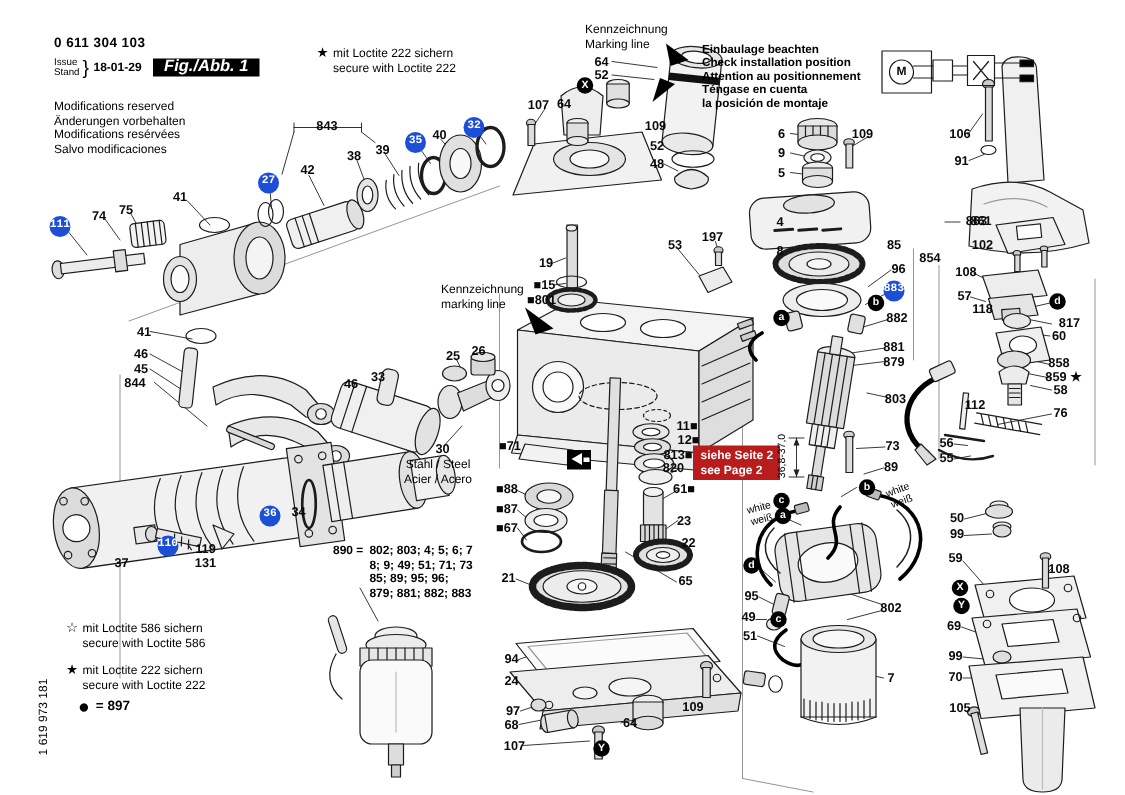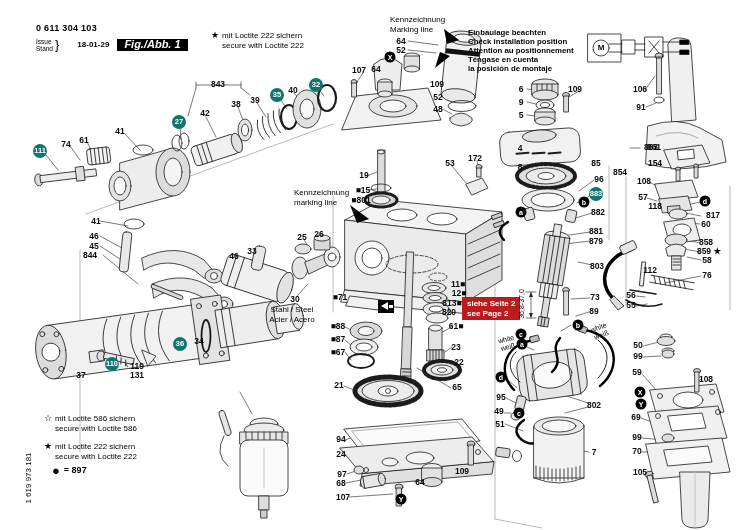--- a/index.html
+++ b/index.html
@@ -2,31 +2,31 @@
 <html><head>
 <meta charset="utf-8">
 <style>
   html,body{margin:0;padding:0;background:#fff;}
   .page{position:relative;width:750px;height:530px;background:#fff;overflow:hidden;
         font-family:"Liberation Sans",sans-serif;color:#000;}
   svg{position:absolute;left:0;top:0;}
   #labels{position:absolute;left:0;top:0;width:750px;height:530px;}
   .lbl{position:absolute;transform:translate(-50%,-50%);font-weight:bold;font-size:8.5px;
        white-space:nowrap;color:#0a0a0a;line-height:1;}
-  .lbl.cn{background:#0f766e;color:#fff;width:14px;height:14px;border-radius:50%;
-       display:flex;align-items:center;justify-content:center;font-size:7.5px;}
+  .lbl.cn{background:#1d4ed8;color:#fff;width:14px;height:14px;border-radius:50%;
+       display:flex;align-items:center;justify-content:center;font-size:7.5px;font-family:Liberation Mono, monospace;}
   .lbl.cl{background:#000;color:#fff;width:11px;height:11px;border-radius:50%;
        display:flex;align-items:center;justify-content:center;font-size:7px;}
   .lbl.m{font-size:8px;}
   .note{position:absolute;font-size:8px;line-height:9.5px;white-space:pre-line;}
   .n-partnum{left:36px;top:24px;font-size:9px;font-weight:bold;letter-spacing:.3px;}
   .n-issue{left:36px;top:38px;display:flex;align-items:center;gap:2px;}
   .n-issue .iss{font-size:6.5px;line-height:7px;}
   .n-issue .brace{font-size:13px;font-weight:normal;}
-  .n-issue .date{font-size:8px;font-weight:bold;margin-left:16px;}
+  .n-issue .date{font-size:8px;font-weight:bold;margin-left:1px;}
   .figbox{background:#000;color:#fff;font-size:11px;font-weight:bold;padding:1px 7px;margin-left:6px;
           font-style:italic;}
   .n-mods{left:36px;top:66px;}
   .n-loctop{left:211px;top:31px;display:flex;gap:3px;}
   .n-marktop{left:390px;top:15px;}
   .n-install{left:468px;top:28px;font-weight:bold;font-size:7.8px;line-height:9px;}
   .n-markmid{left:294px;top:188px;}
   .n-steel{left:292px;top:305px;text-align:center;transform:translateX(-50%);}
   .n-siehe{left:462px;top:297px;background:#b91c1c;color:#fff;font-weight:bold;padding:2px 5px;line-height:9.5px;}
   .n-890{left:222px;top:362px;display:flex;gap:4px;font-weight:bold;}
@@ -454,21 +454,21 @@
 <div id="labels">
       <span class="lbl p" style="left: 218px; top: 84px;">843</span>
       <span class="lbl p" style="left: 205px; top: 113px;">42</span>
       <span class="lbl p" style="left: 236px; top: 104px;">38</span>
       <span class="lbl p" style="left: 255px; top: 100px;">39</span>
       <span class="lbl p" style="left: 293px; top: 90px;">40</span>
       <span class="lbl cn" style="left: 316px; top: 85px;">32</span>
       <span class="lbl cn" style="left: 277px; top: 95px;">35</span>
       <span class="lbl cn" style="left: 179px; top: 122px;">27</span>
       <span class="lbl p" style="left: 120px; top: 131px;">41</span>
-      <span class="lbl p" style="left: 84px; top: 140px;">61</span>
+      <span class="lbl p" style="left: 84px; top: 140px;">75</span>
       <span class="lbl p" style="left: 66px; top: 144px;">74</span>
       <span class="lbl cn" style="left: 40px; top: 151px;">111</span>
       <span class="lbl p" style="left: 359px; top: 70px;">107</span>
       <span class="lbl p" style="left: 376px; top: 69px;">64</span>
       <span class="lbl p" style="left: 401px; top: 41px;">64</span>
       <span class="lbl p" style="left: 401px; top: 50px;">52</span>
       <span class="lbl cl" style="left: 390px; top: 57px;">X</span>
       <span class="lbl p" style="left: 437px; top: 84px;">109</span>
       <span class="lbl p" style="left: 438px; top: 97px;">52</span>
       <span class="lbl p" style="left: 438px; top: 109px;">48</span>
@@ -477,31 +477,31 @@
       <span class="lbl p" style="left: 575px; top: 89px;">109</span>
       <span class="lbl p" style="left: 521px; top: 89px;">6</span>
       <span class="lbl p" style="left: 521px; top: 102px;">9</span>
       <span class="lbl p" style="left: 521px; top: 115px;">5</span>
       <span class="lbl p" style="left: 520px; top: 148px;">4</span>
       <span class="lbl p" style="left: 520px; top: 167px;">8</span>
       <span class="lbl p" style="left: 364px; top: 175px;">19</span>
       <span class="lbl p" style="left: 363px; top: 190px;">■15</span>
       <span class="lbl p" style="left: 361px; top: 200px;">■801</span>
       <span class="lbl p" style="left: 450px; top: 163px;">53</span>
-      <span class="lbl p" style="left: 475px; top: 158px;">172</span>
+      <span class="lbl p" style="left: 475px; top: 158px;">197</span>
       <span class="lbl p" style="left: 596px; top: 163px;">85</span>
       <span class="lbl p" style="left: 599px; top: 179px;">96</span>
       <span class="lbl cn" style="left: 596px; top: 194px;">883</span>
       <span class="lbl p" style="left: 598px; top: 212px; text-align: right;">882</span>
       <span class="lbl p" style="left: 596px; top: 231px;">881</span>
       <span class="lbl p" style="left: 596px; top: 241px;">879</span>
       <span class="lbl p" style="left: 597px; top: 266px;">803</span>
       <span class="lbl p" style="left: 632px; top: 147px; margin-left: 19px;">863</span>
       <span class="lbl p" style="left: 654px; top: 147px;">861</span>
-      <span class="lbl p" style="left: 655px; top: 163px;">154</span>
+      <span class="lbl p" style="left: 655px; top: 163px;">102</span>
       <span class="lbl p" style="left: 620px; top: 172px;">854</span>
       <span class="lbl p" style="left: 644px; top: 181px;">108</span>
       <span class="lbl p" style="left: 643px; top: 197px;">57</span>
       <span class="lbl p" style="left: 655px; top: 206px;">118</span>
       <span class="lbl cl" style="left: 705px; top: 201px;">d</span>
       <span class="lbl p" style="left: 707px; top: 215px; padding-left: 12px;">817</span>
       <span class="lbl p" style="left: 706px; top: 224px;">60</span>
       <span class="lbl p" style="left: 706px; top: 242px;">858</span>
       <span class="lbl p" style="left: 709px; top: 251px;">859 ★</span>
       <span class="lbl p" style="left: 707px; top: 260px;">58</span>
@@ -572,38 +572,49 @@
       <span class="lbl m" style="left: 601px; top: 48px;">M</span>
     </div>
 
 <div class="note n-partnum">0 611 304 103</div>
 <div class="note n-issue">
   <span class="iss"><span>Issue</span><br><span>Stand</span></span>
   <span class="brace">}</span>
   <span class="date">18-01-29</span>
   <span class="figbox">Fig./Abb. 1</span>
 </div>
+<div class="note n-mods">Modifications reserved
+Änderungen vorbehalten
+Modifications resérvées
+Salvo modificaciones</div>
 <div class="note n-loctop">
   <span class="star">★</span>
   <span>mit Loctite 222 sichern
 secure with Loctite 222</span>
 </div>
 <div class="note n-marktop">Kennzeichnung
 Marking line</div>
 <div class="note n-install">Einbaulage beachten
 Check installation position
 Attention au positionnement
 Téngase en cuenta
 la posición de montaje</div>
 <div class="note n-markmid">Kennzeichnung
 marking line</div>
 <div class="note n-steel">Stahl / Steel
 Acier / Acero</div>
 <div class="note n-siehe">siehe Seite 2
 see Page 2</div>
+<div class="note n-890">
+  <span>890 =</span>
+  <span>802; 803; 4; 5; 6; 7
+8; 9; 49; 51; 71; 73
+85; 89; 95; 96;
+879; 881; 882; 883</span>
+</div>
 <div class="note n-loc586">
   <span class="star">☆</span>
   <span>mit Loctite 586 sichern
 secure with Loctite 586</span>
 </div>
 <div class="note n-loc222">
   <span class="star">★</span>
   <span>mit Loctite 222 sichern
 secure with Loctite 222</span>
 </div>

